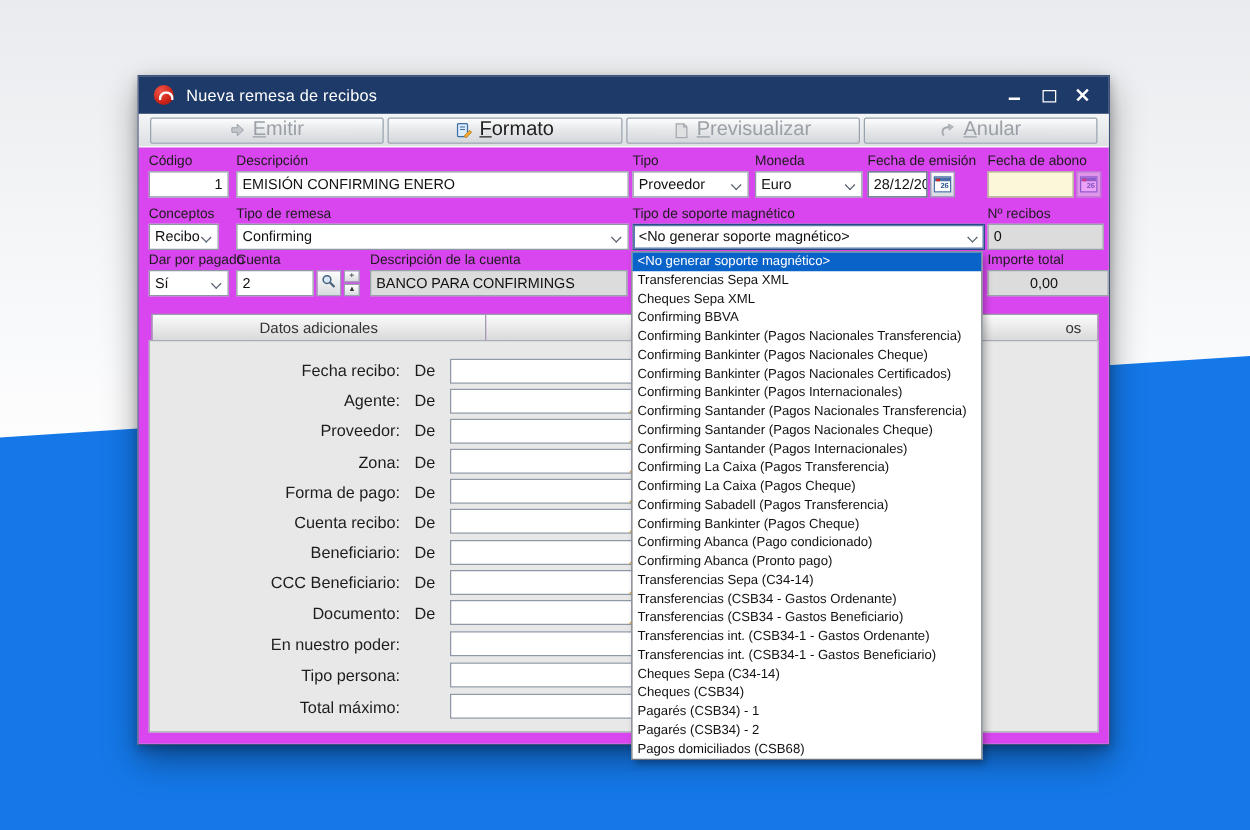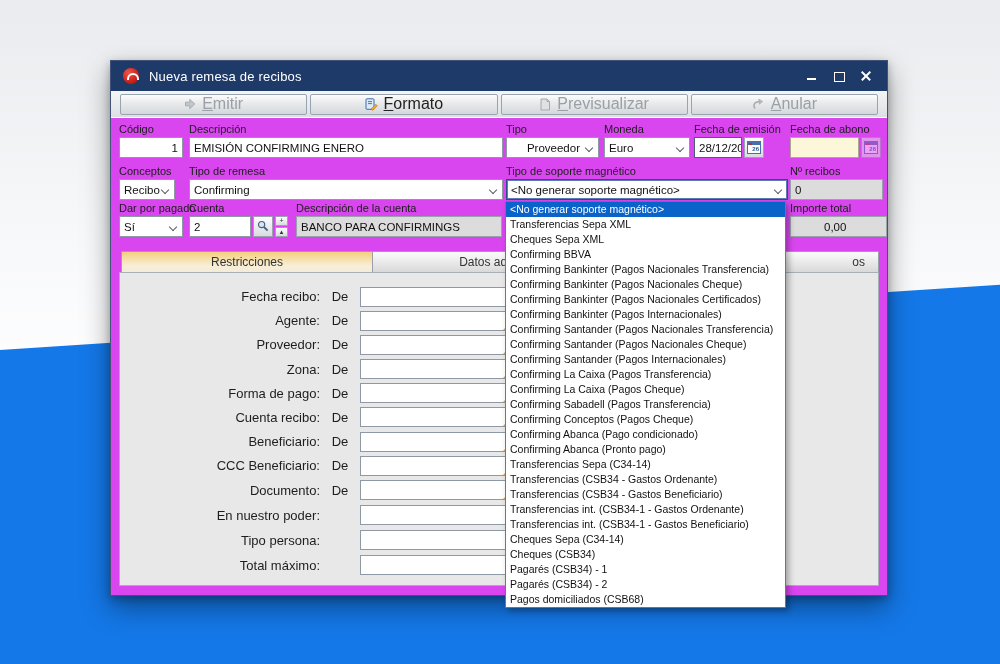--- a/index.html
+++ b/index.html
@@ -153,21 +153,21 @@
       <div class="fgroup" style="left:8px; top:5px; width:64px;">
         <span class="flabel">Código</span>
         <div class="field num" style="width:64px;">1</div>
       </div>
       <div class="fgroup" style="left:78px; top:5px; width:314px;">
         <span class="flabel">Descripción</span>
         <div class="field" style="width:314px;">EMISIÓN CONFIRMING ENERO</div>
       </div>
       <div class="fgroup" style="left:395px; top:5px; width:93px;">
         <span class="flabel">Tipo</span>
-        <div class="combo" style="width:93px;justify-content:flex-end;">
+        <div class="combo" style="width:93px;">
             <span>Proveedor</span>
             <span class="chev"></span>
           </div>
       </div>
       <div class="fgroup" style="left:493px; top:5px; width:86px;">
         <span class="flabel">Moneda</span>
         <div class="combo" style="width:86px;">
             <span>Euro</span>
             <span class="chev"></span>
           </div>
@@ -243,21 +243,20 @@
       <div class="fgroup" style="left:185px; top:84px; width:206px;">
         <span class="flabel">Descripción de la cuenta</span>
         <div class="field ro" style="width:206px;">BANCO PARA CONFIRMINGS</div>
       </div>
       <div class="fgroup" style="left:679px; top:84px; width:93px;">
         <span class="flabel">Importe total</span>
         <div class="field ro" style="width:97px;padding-left:33px;">0,00</div>
       </div>
 
       <div class="tabs">
-        <div class="tab tab-1 active">Restricciones</div>
         <div class="tab tab-2">Datos adicionales</div>
         <div class="tab tab-3">os</div>
       </div>
 
       <div class="panel">
         <div id="restric-rows">
             <div class="rrow">
               <span class="rlabel">Fecha recibo:</span>
               <span class="rde">De</span>
               <span class="rfield"></span>
@@ -346,21 +345,21 @@
       <div class="dd-item">Confirming Bankinter (Pagos Nacionales Transferencia)</div>
       <div class="dd-item">Confirming Bankinter (Pagos Nacionales Cheque)</div>
       <div class="dd-item">Confirming Bankinter (Pagos Nacionales Certificados)</div>
       <div class="dd-item">Confirming Bankinter (Pagos Internacionales)</div>
       <div class="dd-item">Confirming Santander (Pagos Nacionales Transferencia)</div>
       <div class="dd-item">Confirming Santander (Pagos Nacionales Cheque)</div>
       <div class="dd-item">Confirming Santander (Pagos Internacionales)</div>
       <div class="dd-item">Confirming La Caixa (Pagos Transferencia)</div>
       <div class="dd-item">Confirming La Caixa (Pagos Cheque)</div>
       <div class="dd-item">Confirming Sabadell (Pagos Transferencia)</div>
-      <div class="dd-item">Confirming Conceptos (Pagos Cheque)</div>
+      <div class="dd-item">Confirming Bankinter (Pagos Cheque)</div>
       <div class="dd-item">Confirming Abanca (Pago condicionado)</div>
       <div class="dd-item">Confirming Abanca (Pronto pago)</div>
       <div class="dd-item">Transferencias Sepa (C34-14)</div>
       <div class="dd-item">Transferencias (CSB34 - Gastos Ordenante)</div>
       <div class="dd-item">Transferencias (CSB34 - Gastos Beneficiario)</div>
       <div class="dd-item">Transferencias int. (CSB34-1 - Gastos Ordenante)</div>
       <div class="dd-item">Transferencias int. (CSB34-1 - Gastos Beneficiario)</div>
       <div class="dd-item">Cheques Sepa (C34-14)</div>
       <div class="dd-item">Cheques (CSB34)</div>
       <div class="dd-item">Pagarés  (CSB34) - 1</div>

